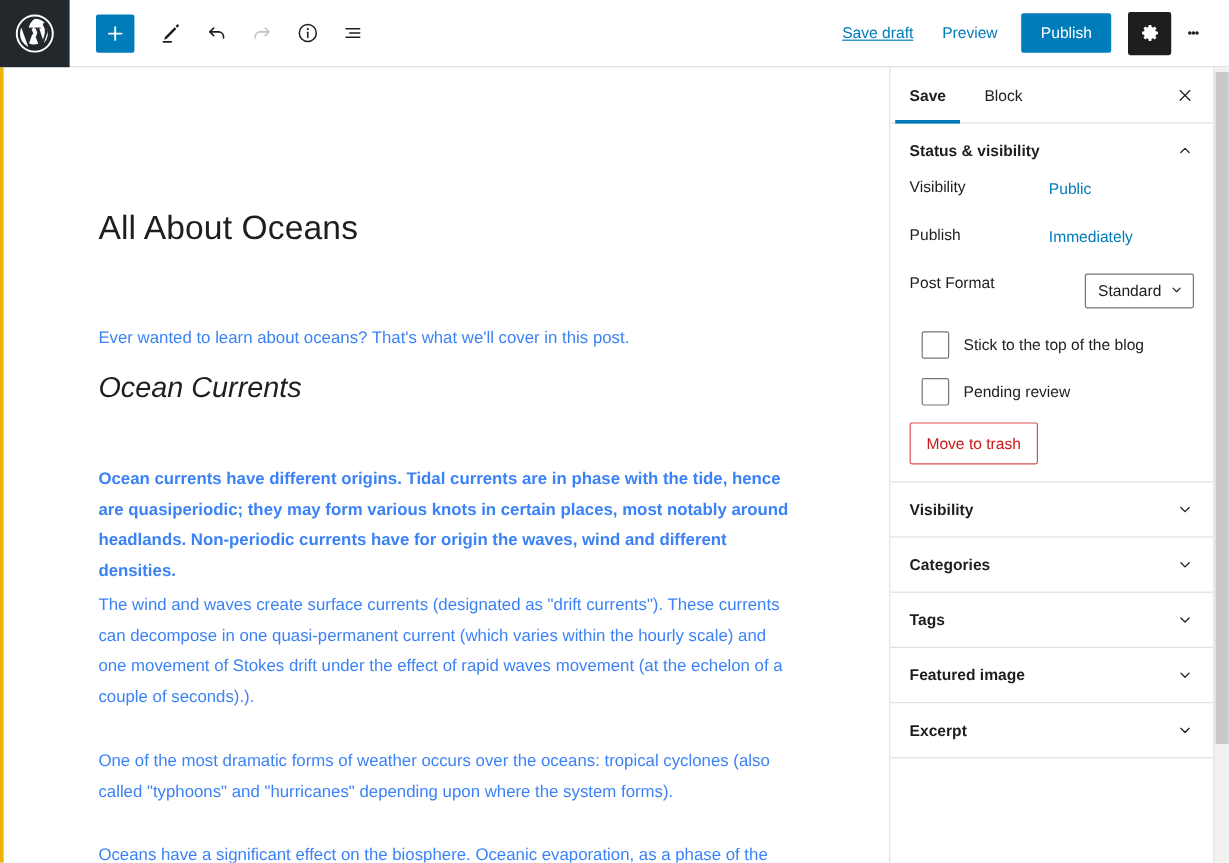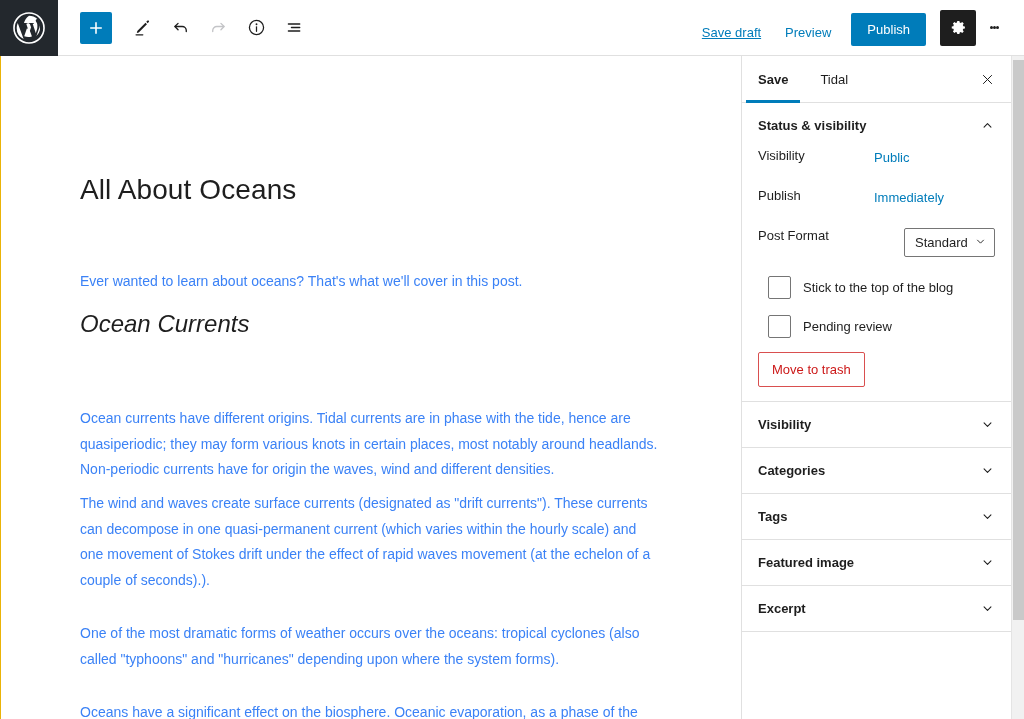--- a/index.html
+++ b/index.html
@@ -49,21 +49,21 @@
     color: #fff;
     width: 32px; height: 32px;
     border-radius: 2px;
     margin-right: 12px;
   }
   .tool-btn.disabled { color: #c3c4c7; cursor: default; }
 
   .hdr-spacer { flex: 1 1 auto; }
 
   .hdr-right {
-    display: flex; align-items: flex-end;
+    display: flex; align-items: center;
     padding-right: 14px;
     gap: 0;
   }
   .link-btn {
     background: transparent; border: none;
     color: #007cba;
     font-size: 13px;
     font-family: "Liberation Sans", sans-serif;
     padding: 6px 12px;
     cursor: pointer;
@@ -105,21 +105,21 @@
     position: absolute; top: 56px; left: 0;
     width: 1024px; height: 663px;
     background: #ffffff;
   }
 
   
   .canvas {
     position: absolute; top: 0; left: 0;
     width: 741px; height: 663px;
     background: #ffffff;
-    border-left: 1px solid #eab308;
+    border-left: 3px solid #eab308;
     overflow: hidden;
   }
   .post-title {
     margin: 0;
     padding: 0;
     position: absolute;
     left: 79px; top: 116px;
     width: 600px;
     font-size: 28px;
     font-weight: 400;
@@ -363,34 +363,34 @@
   <div class="body-area">
 
     <div class="canvas">
 
       <h1 class="post-title">All About Oceans</h1>
 
       <p class="block-para" style="top:199px;">Ever wanted to learn about oceans? That's what we'll cover in this post.</p>
 
       <h2 class="block-h2" style="top:252px;font-style:italic;">Ocean Currents</h2>
 
-      <p class="block-para" style="top:336px;">Ocean currents have different origins. Tidal currents are in phase with the tide, hence are quasiperiodic; they may form various knots in certain places, most notably around headlands. Non-periodic currents have for origin the waves, wind and different densities.</p>
+      <p class="block-para" style="top:316px;font-weight:bold;">Ocean currents have different origins. Tidal currents are in phase with the tide, hence are quasiperiodic; they may form various knots in certain places, most notably around headlands. Non-periodic currents have for origin the waves, wind and different densities.</p>
 
       <p class="block-para" style="top:421px;">The wind and waves create surface currents (designated as "drift currents"). These currents can decompose in one quasi-permanent current (which varies within the hourly scale) and one movement of Stokes drift under the effect of rapid waves movement (at the echelon of a couple of seconds).).</p>
 
       <p class="block-para" style="top:551px;">One of the most dramatic forms of weather occurs over the oceans: tropical cyclones (also called "typhoons" and "hurricanes" depending upon where the system forms).</p>
 
       <p class="block-para" style="top:630px;">Oceans have a significant effect on the biosphere. Oceanic evaporation, as a phase of the</p>
     </div>
 
     <div class="sidebar">
 
       <div class="sb-tabs">
         <button class="sb-tab active">Save</button>
-        <button class="sb-tab">Tidal</button>
+        <button class="sb-tab">Block</button>
         <button class="sb-close" title="Close settings">
           <svg width="15" height="15" viewBox="0 0 24 24" aria-hidden="true">
             <path d="M5.5 5.5l13 13M18.5 5.5l-13 13" stroke="#1e1e1e" stroke-width="1.6" stroke-linecap="round"></path>
           </svg>
         </button>
       </div>
 
       <div class="panel">
         <button class="panel-head">
           <span class="panel-title">Status &amp; visibility</span>

